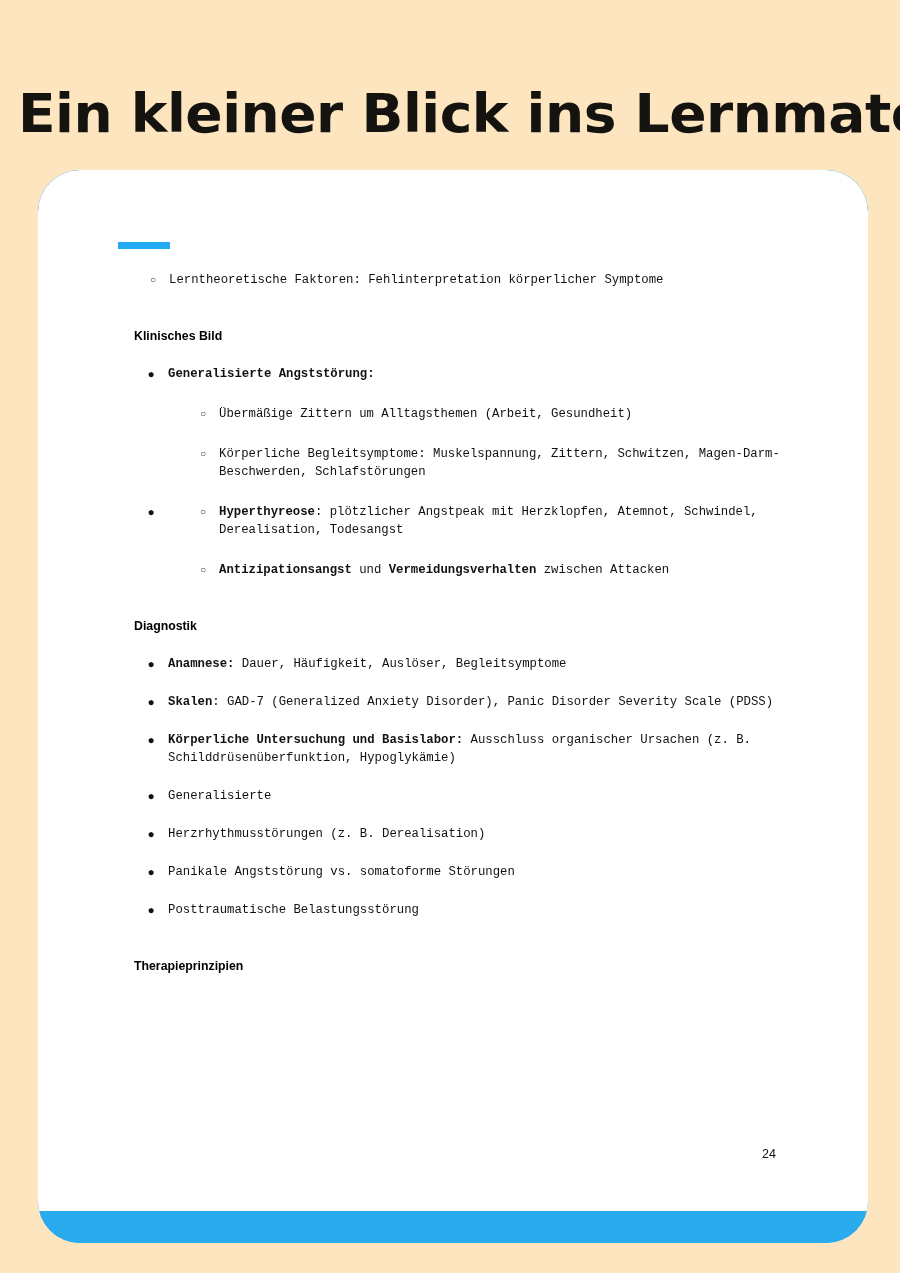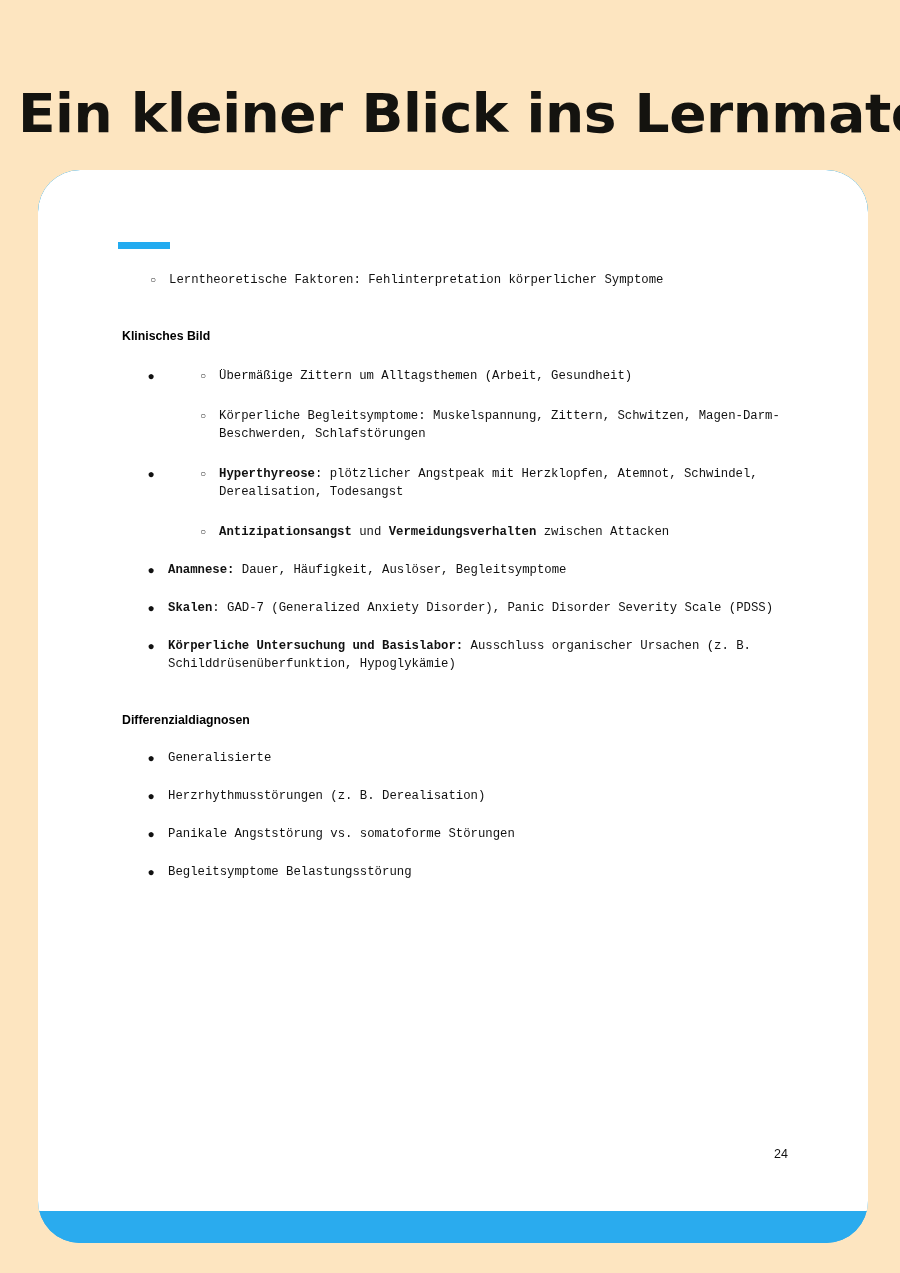--- a/index.html
+++ b/index.html
@@ -80,21 +80,21 @@
     width: 52px;
     height: 7px;
     background: #22abf0;
     margin: 0 0 22px 0;
   }
 
   .section-heading {
     font-weight: bold;
     font-size: 12.3px;
     color: #000000;
-    margin: 4px;
+    margin: 16px;
     padding: 0;
   }
   .section-heading.spaced {
     margin-top: 38px;
   }
 
   ul.lvl1 {
     list-style: none;
     margin: 0;
     padding: 0;
@@ -134,21 +134,21 @@
     font-size: 10px;
     line-height: 18px;
     color: #333333;
   }
 
   .line-text { display: block; font-family: Liberation Mono, monospace; }
   .line-text b { font-weight: bold; }
 
   .page-number {
     position: absolute;
-    right: 80px;
+    right: 92px;
     bottom: 50px;
     font-size: 12.5px;
     color: #111111;
   }
 </style>
 </head>
 <body>
 
 <h1 class="page-title">Ein kleiner Blick ins Lernmaterial:</h1>
 
@@ -163,20 +163,21 @@
           <span class="bullet2">○</span>
           <span class="line-text">Lerntheoretische Faktoren: Fehlinterpretation körperlicher Symptome</span>
         </li>
       </ul>
 
       <div id="sections-root">
           <div class="section-heading spaced">Klinisches Bild</div>
           <ul class="lvl1">
             <li class="item1">
               <span class="bullet1">●</span>
+              <span class="line-text"><b>Generalisierte Angststörung:</b></span>
               <ul class="lvl2">
                 <li class="item2">
                   <span class="bullet2">○</span>
                   <span class="line-text">Übermäßige Zittern um Alltagsthemen (Arbeit, Gesundheit)</span>
                 </li>
                 <li class="item2">
                   <span class="bullet2">○</span>
                   <span class="line-text">Körperliche Begleitsymptome: Muskelspannung, Zittern, Schwitzen, Magen-Darm-Beschwerden, Schlafstörungen</span>
                 </li>
               </ul>
@@ -186,54 +187,55 @@
               <ul class="lvl2">
                 <li class="item2">
                   <span class="bullet2">○</span>
                   <span class="line-text"><b>Hyperthyreose</b>: plötzlicher Angstpeak mit Herzklopfen, Atemnot, Schwindel, Derealisation, Todesangst</span>
                 </li>
                 <li class="item2">
                   <span class="bullet2">○</span>
                   <span class="line-text"><b>Antizipationsangst</b> und <b>Vermeidungsverhalten</b> zwischen Attacken</span>
                 </li>
               </ul>
+            </li>
+          </ul>
+          <div class="section-heading spaced">Diagnostik</div>
+          <ul class="lvl1">
+            <li class="item1">
+              <span class="bullet1">●</span>
+              <span class="line-text"><b>Anamnese:</b> Dauer, Häufigkeit, Auslöser, Begleitsymptome</span>
+            </li>
+            <li class="item1">
+              <span class="bullet1">●</span>
+              <span class="line-text"><b>Skalen</b>: GAD-7 (Generalized Anxiety Disorder), Panic Disorder Severity Scale (PDSS)</span>
+            </li>
+            <li class="item1">
+              <span class="bullet1">●</span>
+              <span class="line-text"><b>Körperliche Untersuchung und Basislabor:</b> Ausschluss organischer Ursachen (z. B. Schilddrüsenüberfunktion, Hypoglykämie)</span>
             </li>
           </ul>
           <ul class="lvl1">
             <li class="item1">
               <span class="bullet1">●</span>
-              <span class="line-text"><b>Anamnese:</b> Dauer, Häufigkeit, Auslöser, Begleitsymptome</span>
-            </li>
-            <li class="item1">
-              <span class="bullet1">●</span>
-              <span class="line-text"><b>Skalen</b>: GAD-7 (Generalized Anxiety Disorder), Panic Disorder Severity Scale (PDSS)</span>
-            </li>
-            <li class="item1">
-              <span class="bullet1">●</span>
-              <span class="line-text"><b>Körperliche Untersuchung und Basislabor:</b> Ausschluss organischer Ursachen (z. B. Schilddrüsenüberfunktion, Hypoglykämie)</span>
+              <span class="line-text">Generalisierte</span>
+            </li>
+            <li class="item1">
+              <span class="bullet1">●</span>
+              <span class="line-text">Herzrhythmusstörungen (z. B. Derealisation)</span>
+            </li>
+            <li class="item1">
+              <span class="bullet1">●</span>
+              <span class="line-text">Panikale Angststörung vs. somatoforme Störungen</span>
+            </li>
+            <li class="item1">
+              <span class="bullet1">●</span>
+              <span class="line-text">Posttraumatische Belastungsstörung</span>
             </li>
           </ul>
-          <div class="section-heading spaced">Differenzialdiagnosen</div>
-          <ul class="lvl1">
-            <li class="item1">
-              <span class="bullet1">●</span>
-              <span class="line-text">Generalisierte</span>
-            </li>
-            <li class="item1">
-              <span class="bullet1">●</span>
-              <span class="line-text">Herzrhythmusstörungen (z. B. Derealisation)</span>
-            </li>
-            <li class="item1">
-              <span class="bullet1">●</span>
-              <span class="line-text">Panikale Angststörung vs. somatoforme Störungen</span>
-            </li>
-            <li class="item1">
-              <span class="bullet1">●</span>
-              <span class="line-text">Begleitsymptome Belastungsstörung</span>
-            </li>
-          </ul>
+          <div class="section-heading spaced">Therapieprinzipien</div>
         </div>
     </div>
 
     <div class="page-number">24</div>
   </div>
   <div class="doc-bottom-bar"></div>
 </div>
 
 </body></html>

